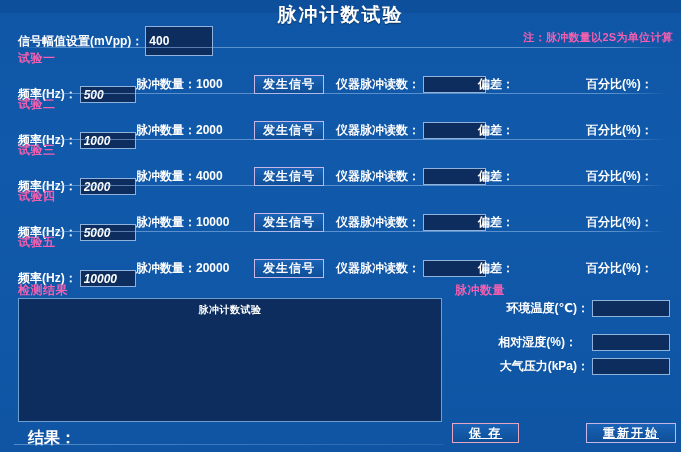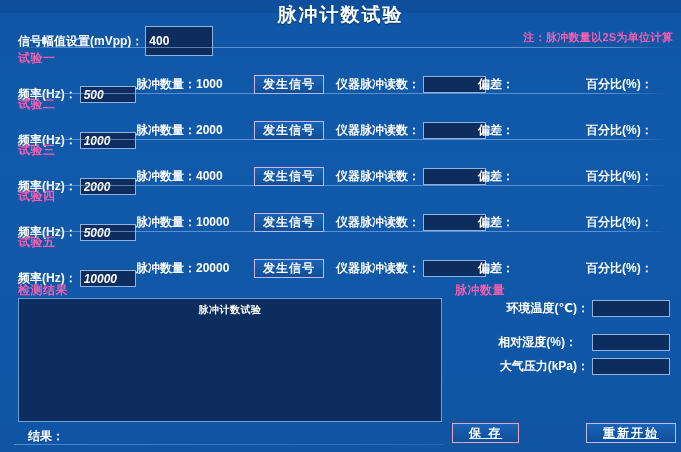--- a/index.html
+++ b/index.html
@@ -177,21 +177,21 @@
     white-space: nowrap;
   }
   .env-row .lbl { margin-right: 3px; }
   #env-row-0 { top: 300px; }
   #env-row-1 { top: 334px; gap: 12px; }
   #env-row-2 { top: 358px; }
 
   .result-label {
     position: absolute;
     left: 28px; top: 428px;
-    font-size: 12px;
+    font-size: 16px;
     font-weight: bold;
     color: #ffffff;
   }
   .result-line {
     position: absolute;
     left: 14px; top: 444px;
     width: 430px; height: 1px;
     background: linear-gradient(90deg, rgba(150,190,235,.5) 0%, rgba(150,190,235,.15) 100%);
   }
 

